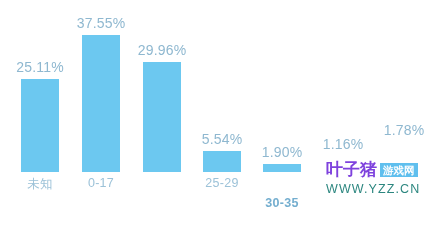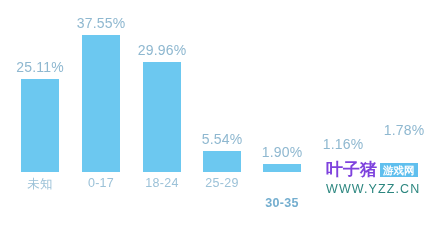--- a/index.html
+++ b/index.html
@@ -135,21 +135,20 @@
     <div class="bar-group" style="left:324px;">
       <div class="value-label" style="bottom:20px;">1.16%</div>
     </div>
 
     <div class="bar-group" style="left:385px;">
       <div class="value-label" style="bottom:34px;">1.78%</div>
     </div>
 
     <div class="cat-label" style="left:10px;">未知</div>
     <div class="cat-label" style="left:71px;">0-17</div>
-    <div class="cat-label" style="left:132px;">18-24</div>
     <div class="cat-label" style="left:192px;">25-29</div>
     <div class="cat-label emph" style="left:252px;">30-35</div>
 
   </div>
 
   <div id="watermark">
     <div class="wm-row1">
       <span class="wm-cn">叶子猪</span>
       <span class="wm-badge">游戏网</span>
     </div>

